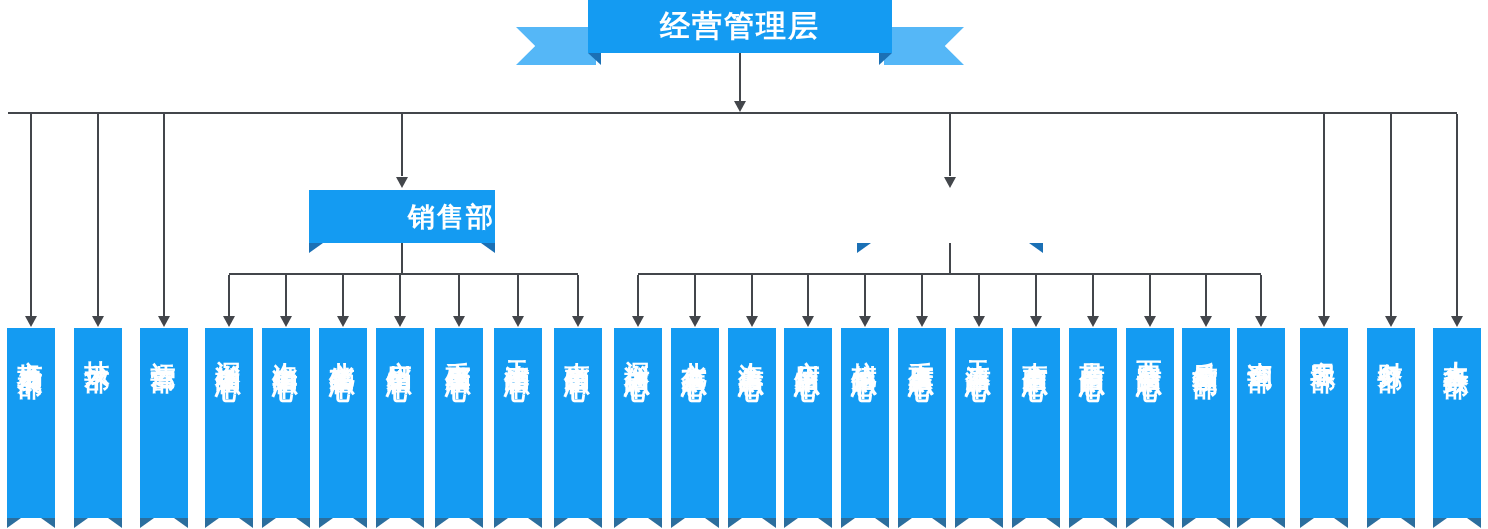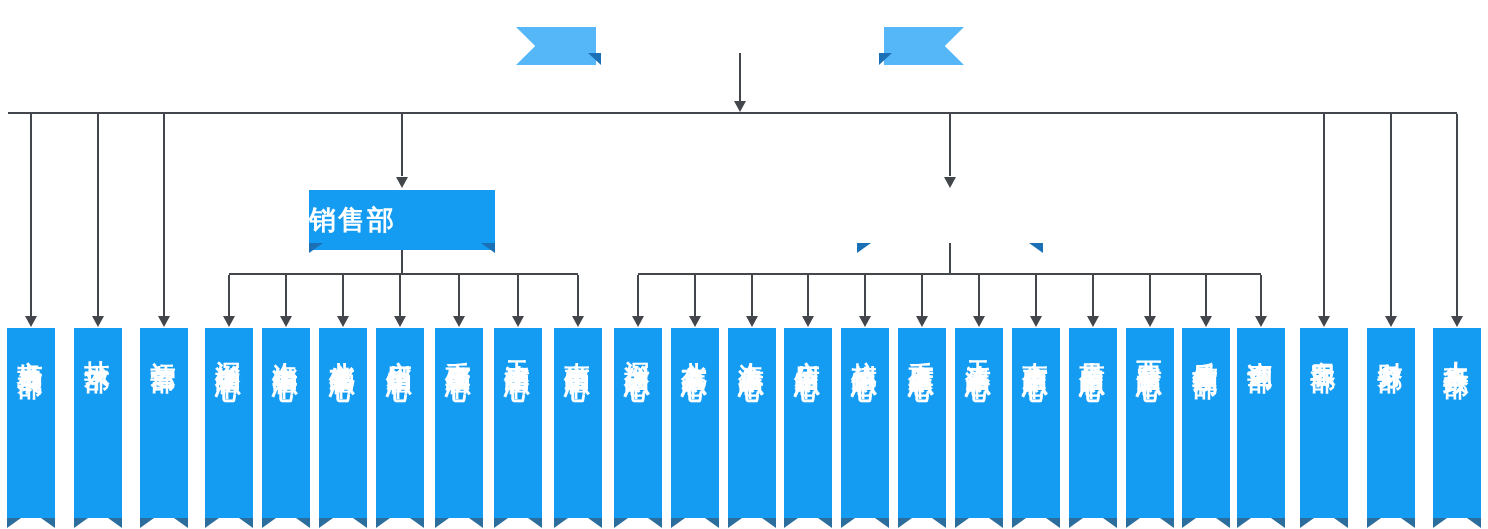--- a/index.html
+++ b/index.html
@@ -14,22 +14,22 @@
   .tail-right{left:368px;clip-path:polygon(0 0,100% 0,76% 50%,100% 100%,0 100%);}
   .root-fold{position:absolute;top:53px;width:13px;height:12px;}
   .root-fold-left{left:72px;clip-path:polygon(0 0,100% 0,100% 100%);}
   .root-fold-right{left:363px;clip-path:polygon(0 0,100% 0,0 100%);}
   .root-rect{position:absolute;left:72px;top:0;width:304px;height:53px;
              display:flex;align-items:center;justify-content:center;}
   .root-rect span{color:#fff;font-size:30px;font-weight:bold;letter-spacing:2px;}
 
   
   .branch-banner{position:absolute;top:190px;width:186px;height:64px;}
-  .branch-rect{position:absolute;left:0;top:0;width:186px;height:60px;
-               display:flex;align-items:center;justify-content:flex-start;}
+  .branch-rect{position:absolute;left:0;top:0;width:186px;height:53px;
+               display:flex;align-items:center;justify-content:flex-end;}
   .branch-rect span{color:#fff;font-size:27px;font-weight:bold;letter-spacing:2px;}
   .fold{position:absolute;width:14px;height:10px;}
   .fold-left{left:0;clip-path:polygon(0 0,100% 0,0 100%);}
   .fold-right{right:0;clip-path:polygon(0 0,100% 0,100% 100%);}
   .branch-banner .fold{top:53px;}
 
   
   .org-col{position:absolute;top:328px;width:48px;height:200px;}
   .col-rect{position:absolute;left:0;top:0;width:48px;height:190px;
             display:flex;justify-content:center;}
@@ -72,20 +72,23 @@
       <polygon points="1318,316 1330,316 1324,327" fill="#43464B"></polygon>
       <polygon points="1385,316 1397,316 1391,327" fill="#43464B"></polygon>
       <polygon points="1451,316 1463,316 1457,327" fill="#43464B"></polygon>
     </svg>
 
   <div class="root-banner">
     <div class="tail tail-left" style="background: rgb(85, 183, 247);"></div>
     <div class="tail tail-right" style="background: rgb(85, 183, 247);"></div>
     <div class="root-fold root-fold-left" style="background: rgb(27, 112, 181);"></div>
     <div class="root-fold root-fold-right" style="background: rgb(27, 112, 181);"></div>
+    <div class="root-rect" style="background: rgb(20, 155, 242);">
+      <span>经营管理层</span>
+    </div>
   </div>
 
   <div id="branch-layer">
       <div class="branch-banner" style="left: 309px;">
         <div class="branch-rect" style="background: rgb(20, 155, 242);">
           <span>销售部</span>
         </div>
         <div class="fold fold-left" style="background: rgb(27, 112, 181);"></div>
         <div class="fold fold-right" style="background: rgb(27, 112, 181);"></div>
       </div>

